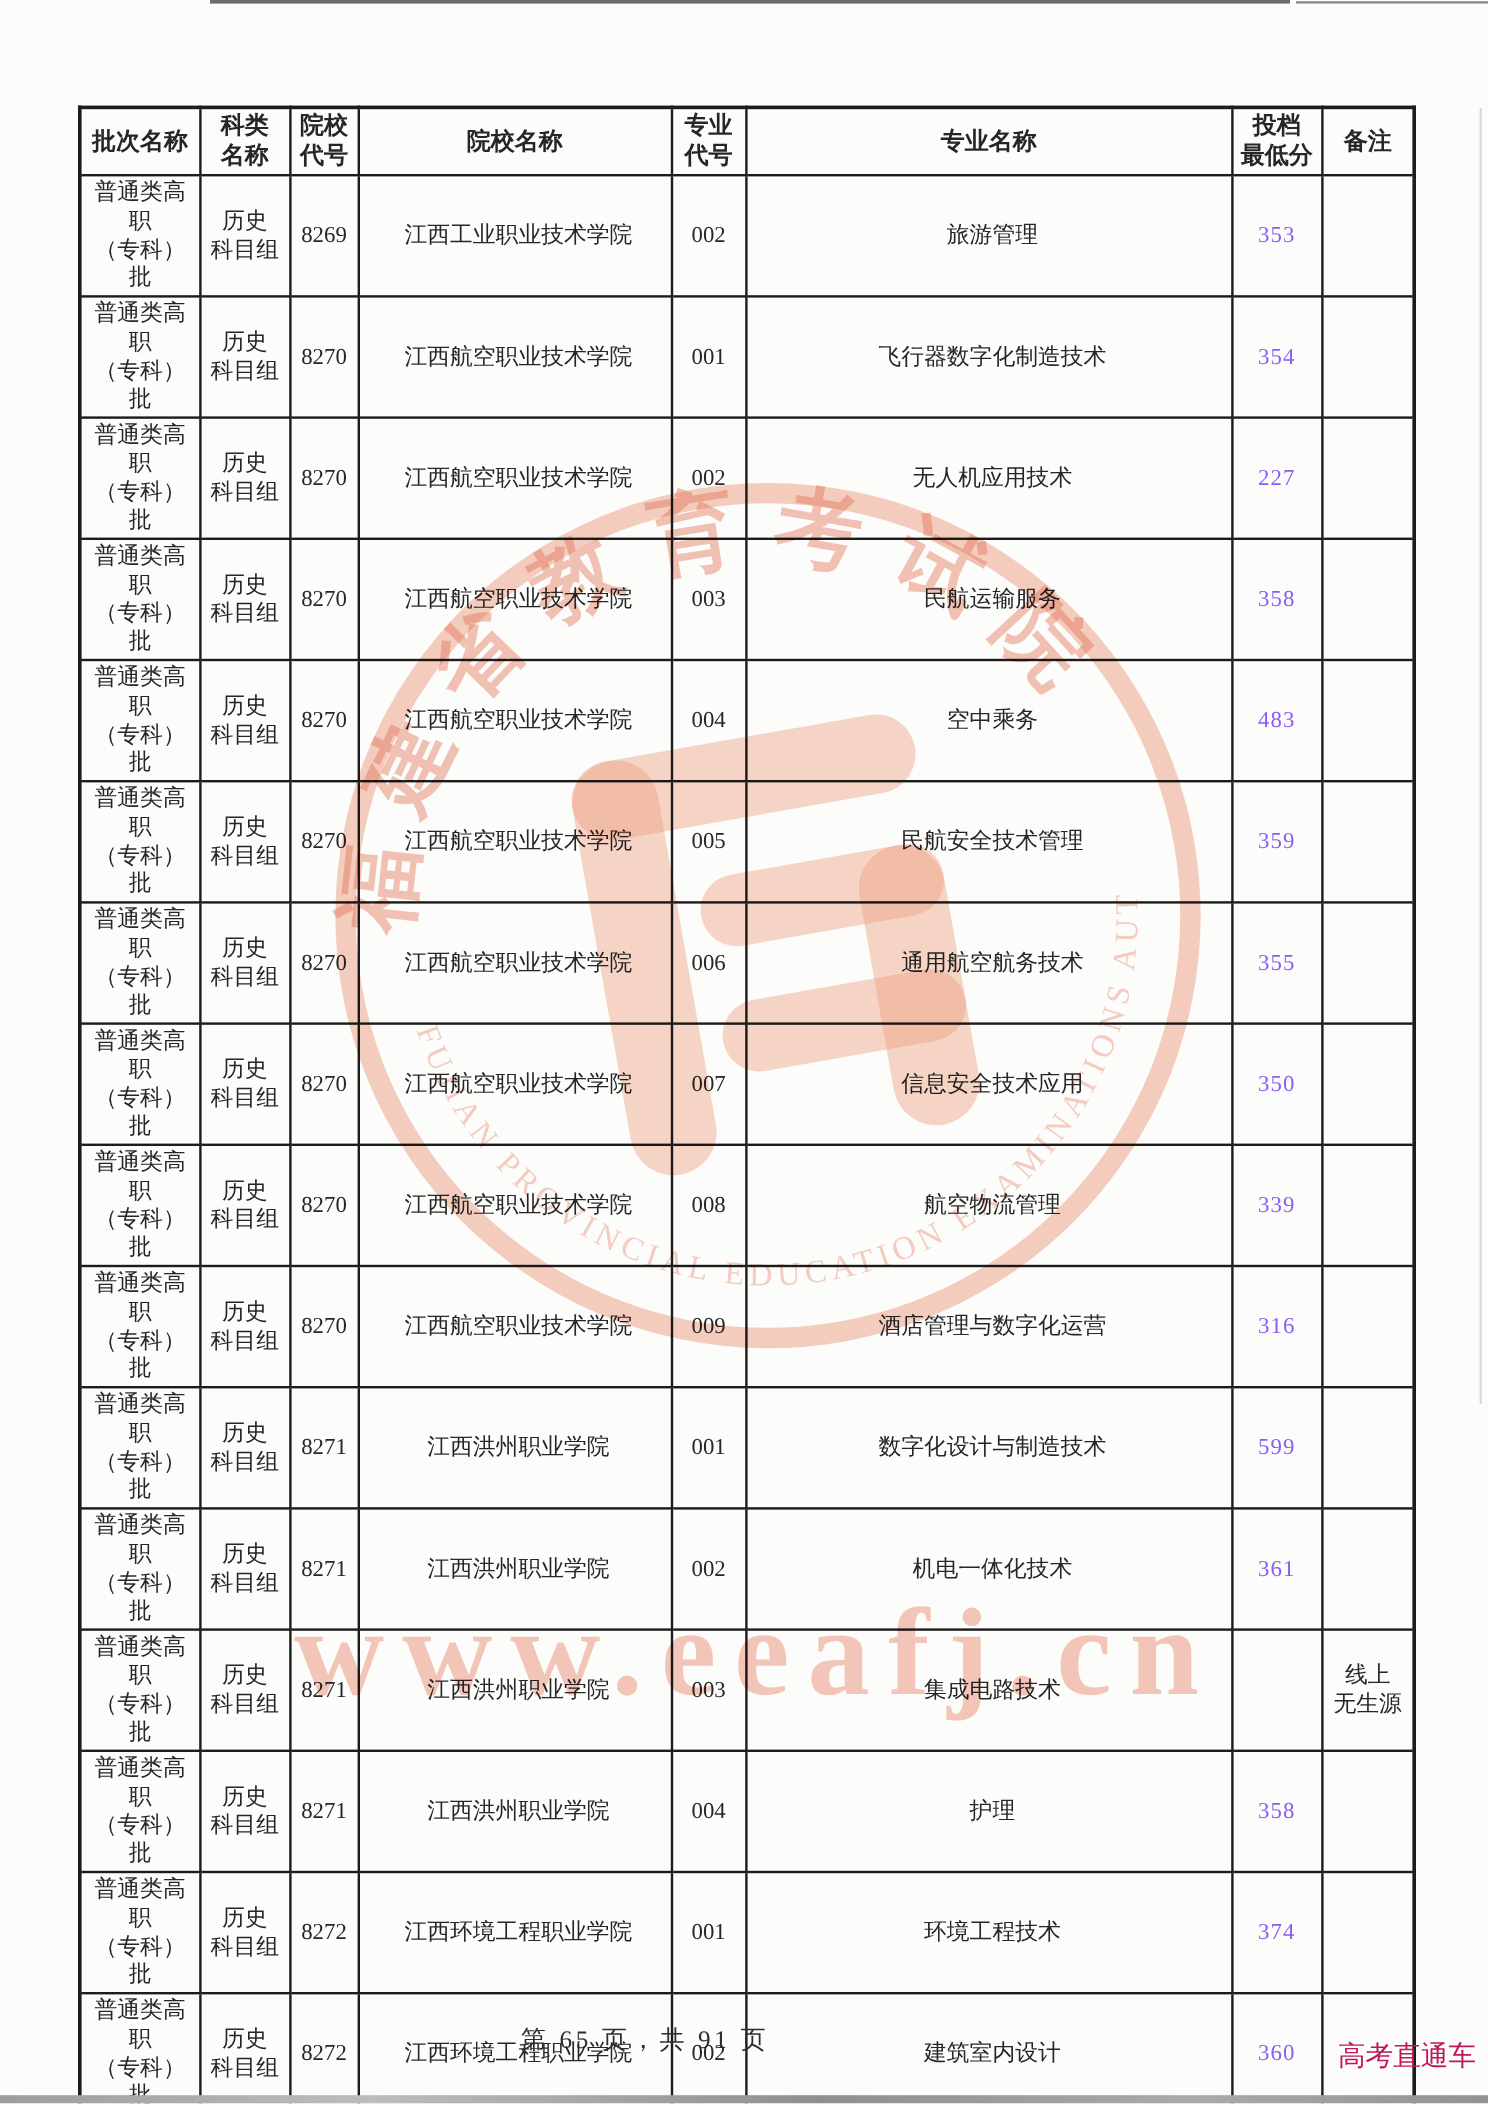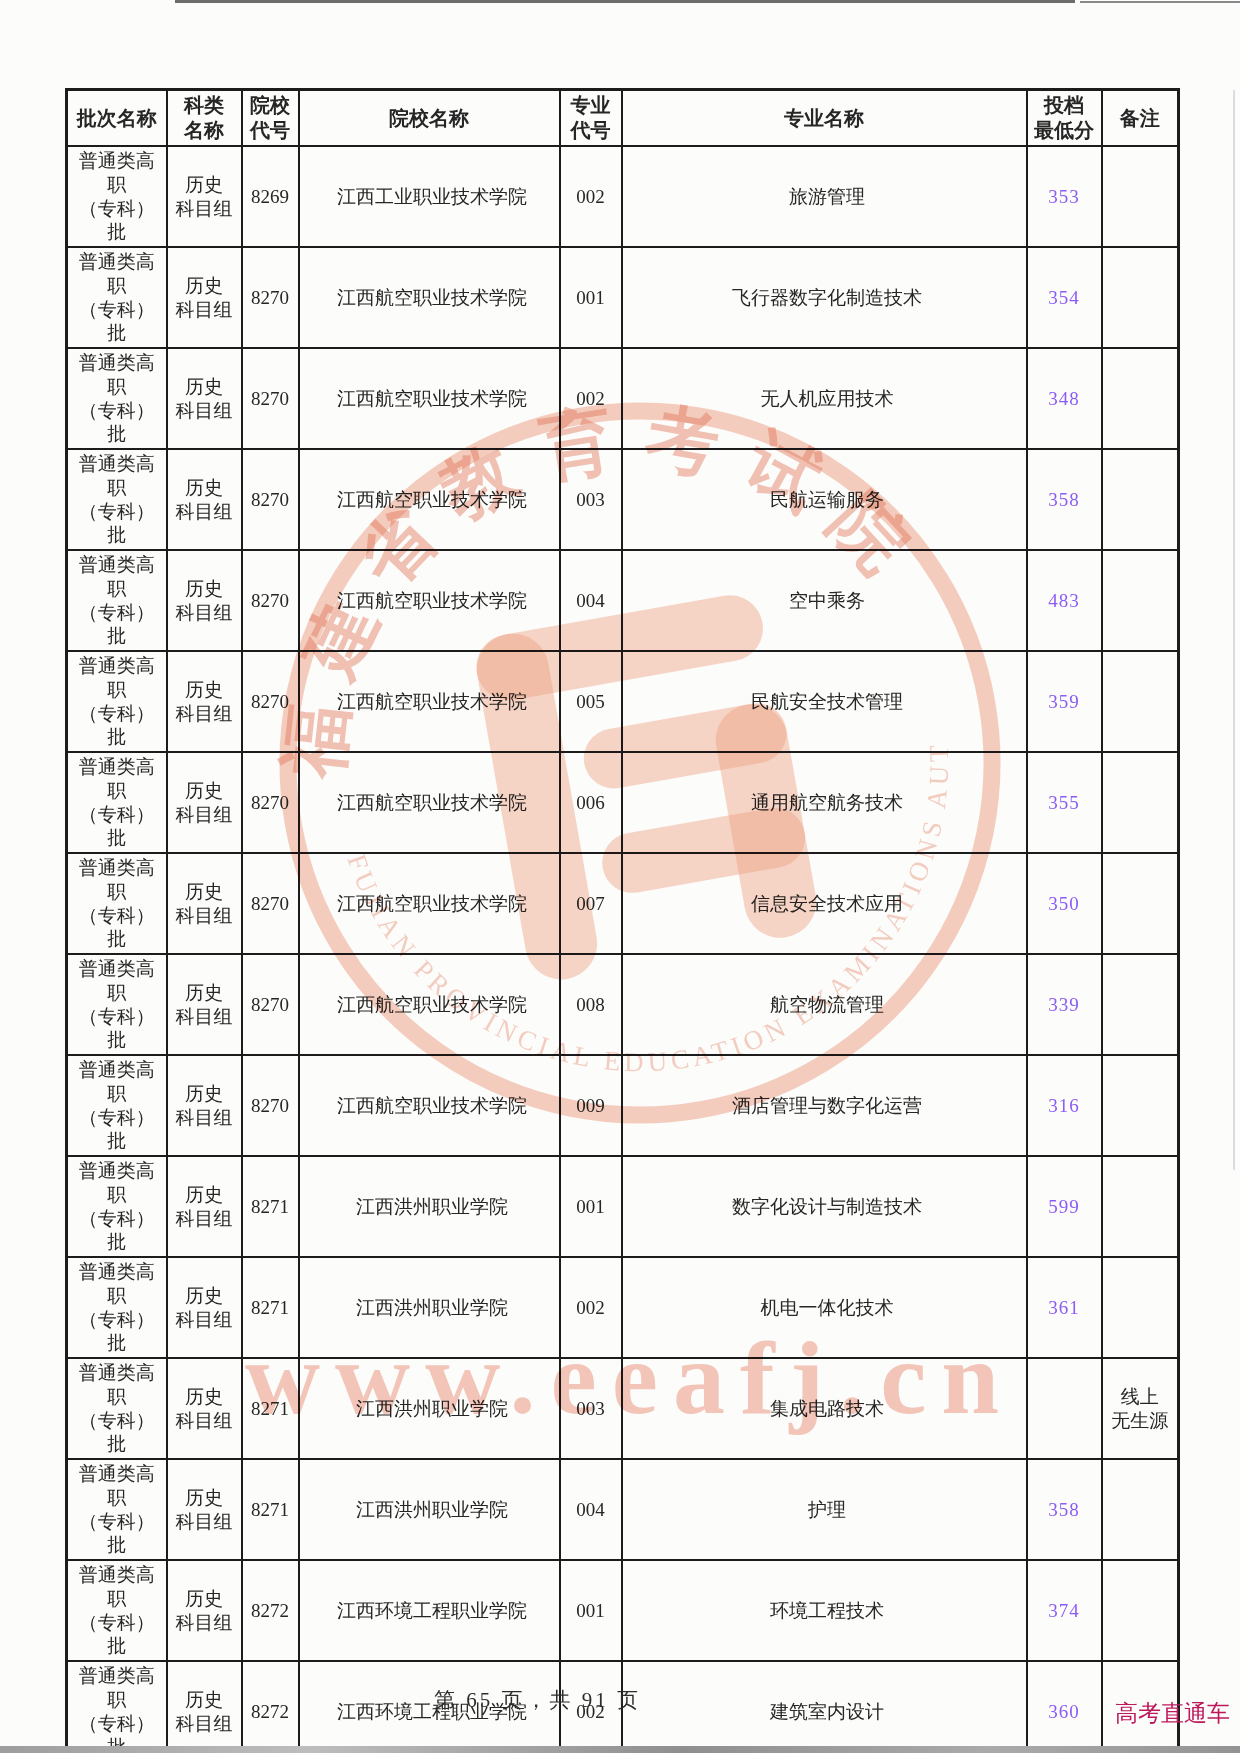--- a/index.html
+++ b/index.html
@@ -122,21 +122,21 @@
     </tr>
           <tr>
       <td>普通类高职
 （专科）批</td>
       <td>历史
 科目组</td>
       <td>8270</td>
       <td class="cell-left">江西航空职业技术学院</td>
       <td>002</td>
       <td class="cell-left">无人机应用技术</td>
-      <td class="cell-score">348</td>
+      <td class="cell-score">227</td>
       <td></td>
     </tr>
           <tr>
       <td>普通类高职
 （专科）批</td>
       <td>历史
 科目组</td>
       <td>8270</td>
       <td class="cell-left">江西航空职业技术学院</td>
       <td>003</td>

